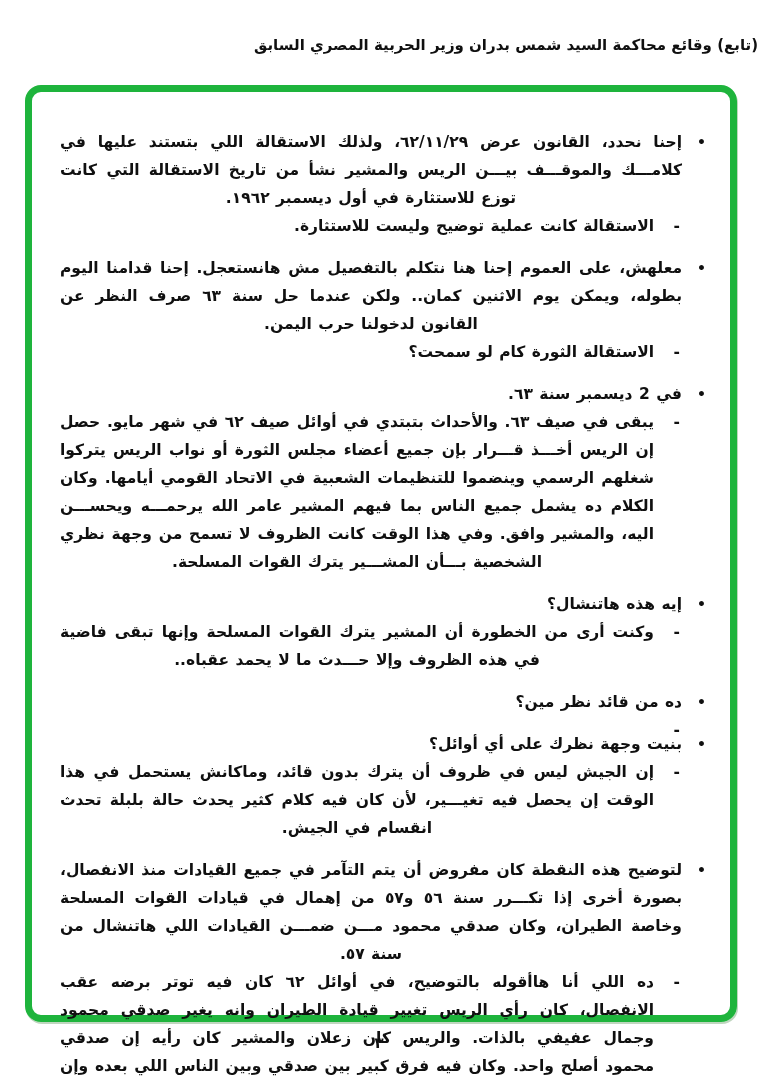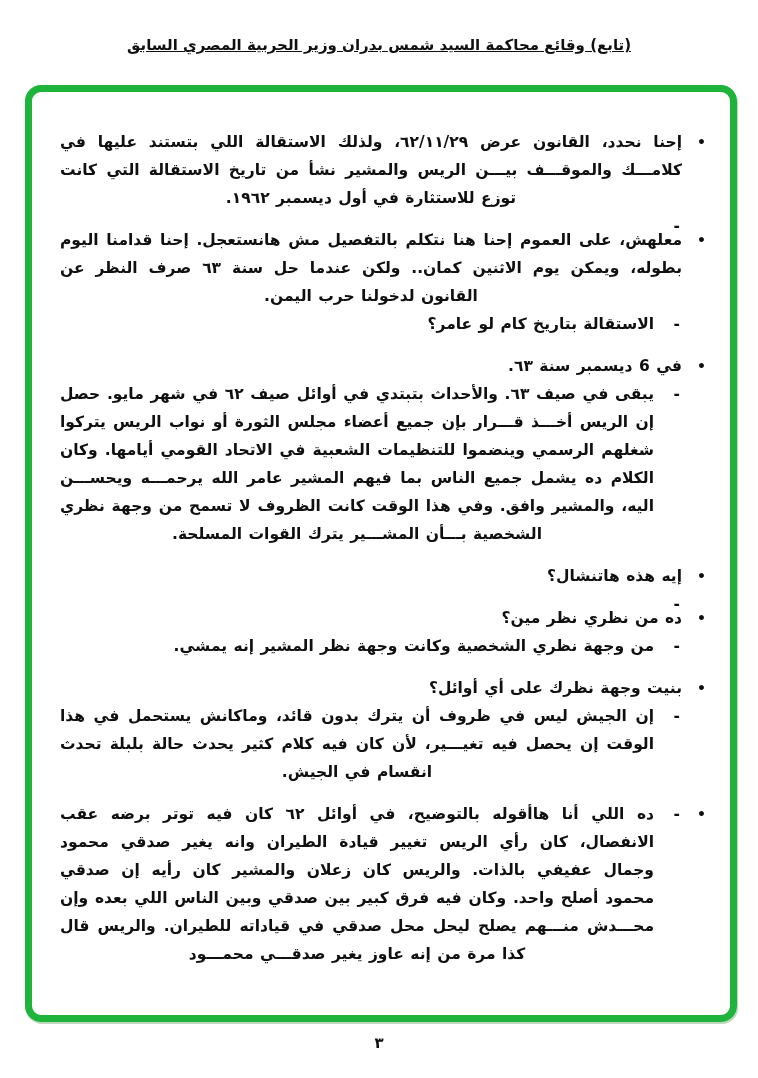--- a/index.html
+++ b/index.html
@@ -4,22 +4,22 @@
 <style>
   html,body { margin:0; padding:0; }
   body {
     width:758px; height:1078px; position:relative;
     background:#ffffff; color:#101010;
     font-family:"DejaVu Sans", sans-serif; font-weight:bold;
     overflow:hidden;
   }
   .doc-header {
     position:absolute; top:36px; left:0; right:0;
-    text-align:center; direction:rtl;
-    font-size:15px; letter-spacing:0.2px;text-decoration:underline;
+    direction:rtl;
+    font-size:15px; letter-spacing:0.2px;
   }
   .frame {
     position:absolute; left:25px; top:85px;
     width:712px; height:937px; box-sizing:border-box;
     border:7px solid var(--frame-green,#1eb43c);
     border-radius:16px;
     box-shadow:1px 2px 0 rgba(0,90,0,0.25);
   }
   .content {
     direction:rtl; text-align:justify;
@@ -46,49 +46,49 @@
 </head>
 <body style="--frame-green: #1eb43c;">
 
 <div class="doc-header">(تابع) وقائع محاكمة السيد شمس بدران وزير الحربية المصري السابق</div>
 
 <div class="frame">
   <div class="content">
 
     <div class="group">
       <p class="para q ml"><span class="marker">•</span><span>إحنا نحدد، القانون عرض ٦٢/١١/٢٩، ولذلك الاستقالة اللي بتستند عليها في كلامـــك والموقـــف بيـــن الريس والمشير نشأ من تاريخ الاستقالة التي كانت توزع للاستثارة في أول ديسمبر ١٩٦٢.</span></p>
-      <p class="para a"><span class="marker">-</span></p>
+      <p class="para a"><span class="marker">-</span><span>الاستقالة كانت عملية توضيح وليست للاستثارة.</span></p>
     </div>
 
     <div class="group">
       <p class="para q ml"><span class="marker">•</span><span>معلهش، على العموم إحنا هنا نتكلم بالتفصيل مش هانستعجل. إحنا قدامنا اليوم بطوله، ويمكن يوم الاثنين كمان.. ولكن عندما حل سنة ٦٣ صرف النظر عن القانون لدخولنا حرب اليمن.</span></p>
-      <p class="para a"><span class="marker">-</span><span>الاستقالة بتاريخ كام لو عامر؟</span></p>
+      <p class="para a"><span class="marker">-</span><span>الاستقالة الثورة كام لو سمحت؟</span></p>
     </div>
 
     <div class="group">
-      <p class="para q"><span class="marker">•</span><span>في 6 ديسمبر سنة ٦٣.</span></p>
+      <p class="para q"><span class="marker">•</span><span>في 2 ديسمبر سنة ٦٣.</span></p>
       <p class="para a ml"><span class="marker">-</span><span>يبقى في صيف ٦٣. والأحداث بتبتدي في أوائل صيف ٦٢ في شهر مايو. حصل إن الريس أخـــذ قـــرار بإن جميع أعضاء مجلس الثورة أو نواب الريس يتركوا شغلهم الرسمي وينضموا للتنظيمات الشعبية في الاتحاد القومي أيامها. وكان الكلام ده يشمل جميع الناس بما فيهم المشير عامر الله يرحمـــه ويحســـن اليه، والمشير وافق. وفي هذا الوقت كانت الظروف لا تسمح من وجهة نظري الشخصية بـــأن المشـــير يترك القوات المسلحة.</span></p>
     </div>
 
     <div class="group">
       <p class="para q"><span class="marker">•</span><span>إيه هذه هاتنشال؟</span></p>
-      <p class="para a ml"><span class="marker">-</span></p>
+      <p class="para a ml"><span class="marker">-</span><span>وكنت أرى من الخطورة أن المشير يترك القوات المسلحة وإنها تبقى فاضية في هذه الظروف وإلا حـــدث ما لا يحمد عقباه..</span></p>
     </div>
 
     <div class="group">
-      <p class="para q"><span class="marker">•</span><span>ده من نظري نظر مين؟</span></p>
-      <p class="para a"><span class="marker">-</span><span>من وجهة نظري الشخصية وكانت وجهة نظر المشير إنه يمشي.</span></p>
+      <p class="para q"><span class="marker">•</span><span>ده من قائد نظر مين؟</span></p>
+      <p class="para a"><span class="marker">-</span></p>
     </div>
 
     <div class="group">
       <p class="para q"><span class="marker">•</span><span>بنيت وجهة نظرك على أي أوائل؟</span></p>
       <p class="para a ml"><span class="marker">-</span><span>إن الجيش ليس في ظروف أن يترك بدون قائد، وماكانش يستحمل في هذا الوقت إن يحصل فيه تغيـــير، لأن كان فيه كلام كثير يحدث حالة بلبلة تحدث انقسام في الجيش.</span></p>
     </div>
 
     <div class="group">
-      <p class="para q ml"><span class="marker">•</span></p>
+      <p class="para q ml"><span class="marker">•</span><span>لتوضيح هذه النقطة كان مفروض أن يتم التآمر في جميع القيادات منذ الانفصال، بصورة أخرى إذا تكـــرر سنة ٥٦ و٥٧ من إهمال في قيادات القوات المسلحة وخاصة الطيران، وكان صدقي محمود مـــن ضمـــن القيادات اللي هاتنشال من سنة ٥٧.</span></p>
       <p class="para a ml"><span class="marker">-</span><span>ده اللي أنا هاأقوله بالتوضيح، في أوائل ٦٢ كان فيه توتر برضه عقب الانفصال، كان رأي الريس تغيير قيادة الطيران وانه يغير صدقي محمود وجمال عفيفي بالذات. والريس كان زعلان والمشير كان رأيه إن صدقي محمود أصلح واحد. وكان فيه فرق كبير بين صدقي وبين الناس اللي بعده وإن محـــدش منـــهم يصلح ليحل محل صدقي في قياداته للطيران. والريس قال كذا مرة من إنه عاوز يغير صدقـــي محمـــود</span></p>
     </div>
 
   </div>
 </div>
 
 <div class="page-number">٣</div>
 
 </body></html>

